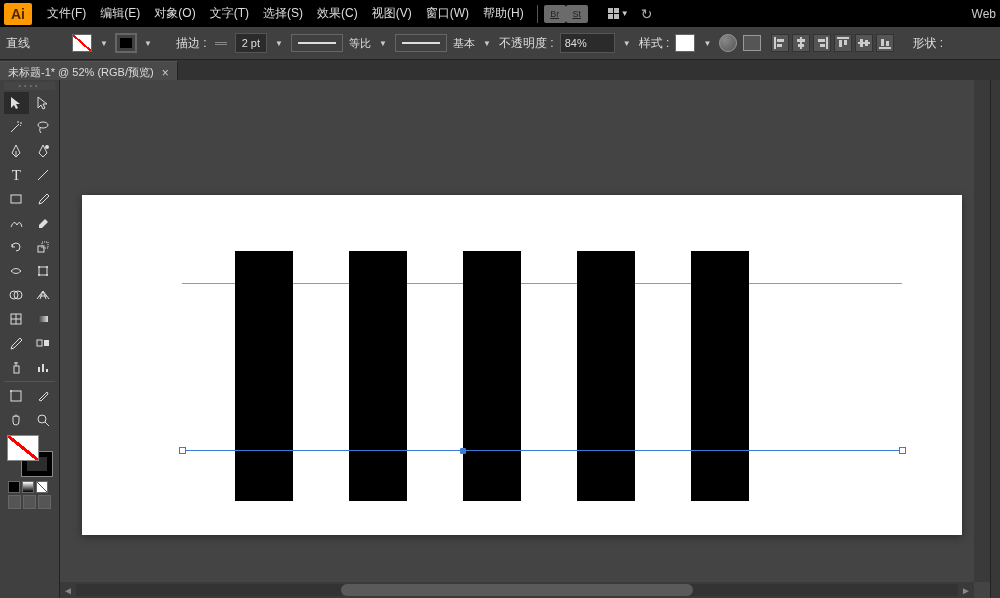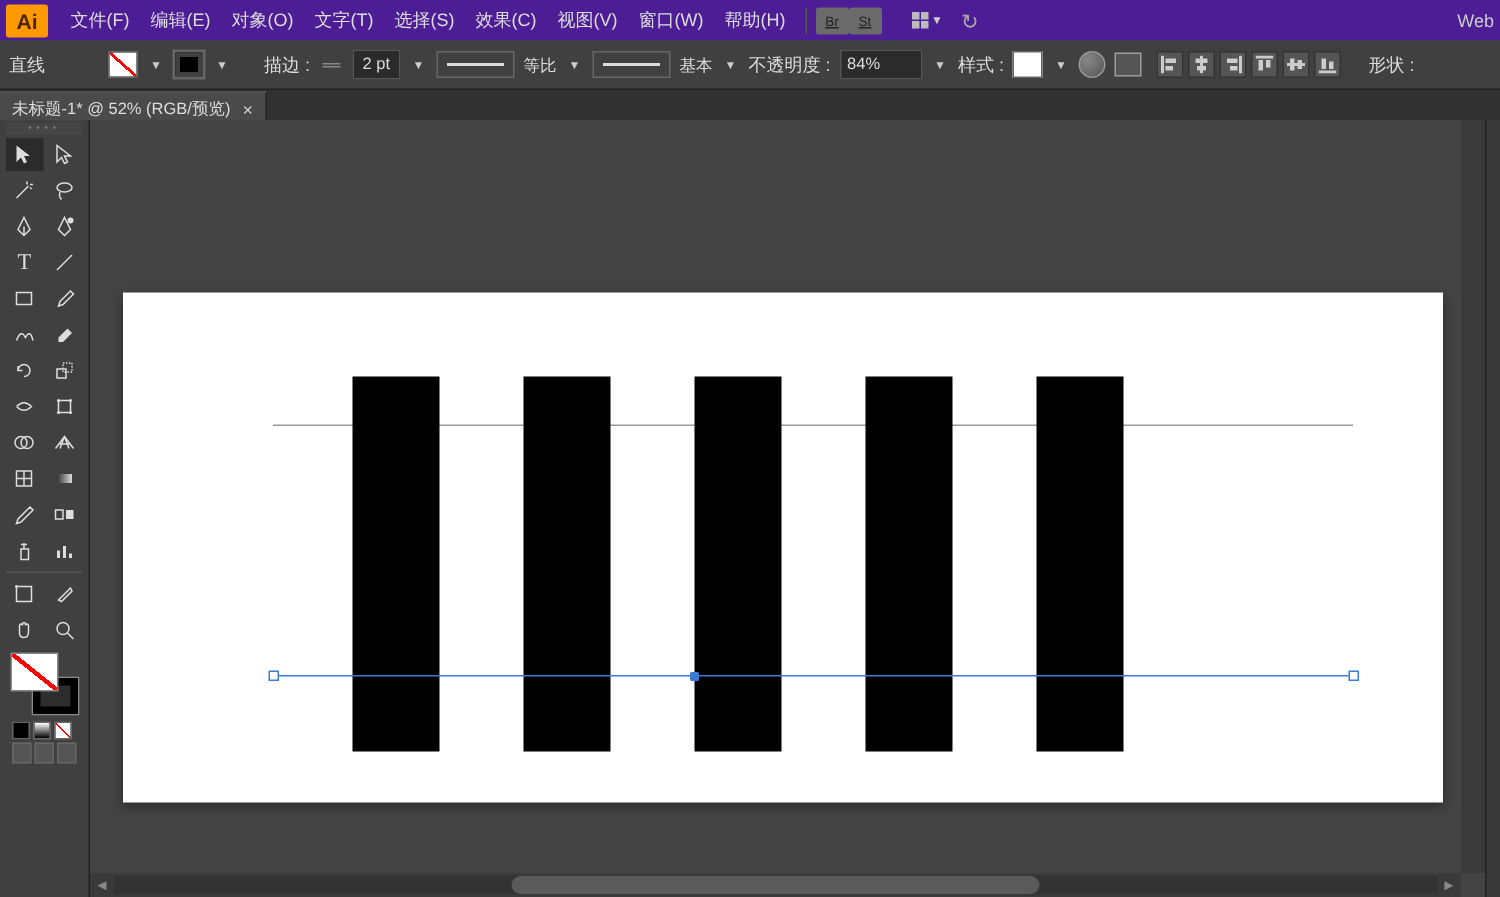--- a/index.html
+++ b/index.html
@@ -1,19 +1,19 @@
 <!DOCTYPE html>
 <html><head>
 <meta charset="utf-8">
 <style>
   * { box-sizing: border-box; margin: 0; padding: 0; font-family: "Microsoft YaHei", Arial, sans-serif; }
   body { background: #3b3b3b; width: 1000px; height: 598px; overflow: hidden; position: relative; color: #ccc; font-size: 12px; }
   
   
-  .menubar { height: 27px; background: #4c1d95; display: flex; align-items: center; padding: 0 4px; }
+  .menubar { height: 27px; background: #000000; display: flex; align-items: center; padding: 0 4px; }
   .app-logo { width: 28px; height: 22px; background: #ff9900; color: #4d2600; font-weight: bold; font-size: 14px; text-align: center; line-height: 22px; border-radius: 2px; margin-right: 8px; }
   .menu-item { padding: 0 7px; color: #ddd; font-size: 12px; height: 27px; line-height: 27px; cursor: default; }
   .menu-sep { width: 1px; height: 18px; background: #555; margin: 0 6px; }
   .menubar .right { margin-left: auto; display: flex; align-items: center; gap: 8px; color: #ccc; font-size: 12px; }
   .small-btn { width: 22px; height: 18px; background: #6b6b6b; color: #222; font-size: 9px; text-align: center; line-height: 18px; border-radius: 2px; text-decoration: underline; }
   
   
   .optionsbar { height: 30px; background: #404040; display: flex; align-items: center; padding: 16px 6px; gap: 6px; border-bottom: 1px solid #222; }
   .opt-label { color: #ddd; font-size: 12px; }
   .swatch { width: 20px; height: 18px; border: 1px solid #666; position: relative; }

